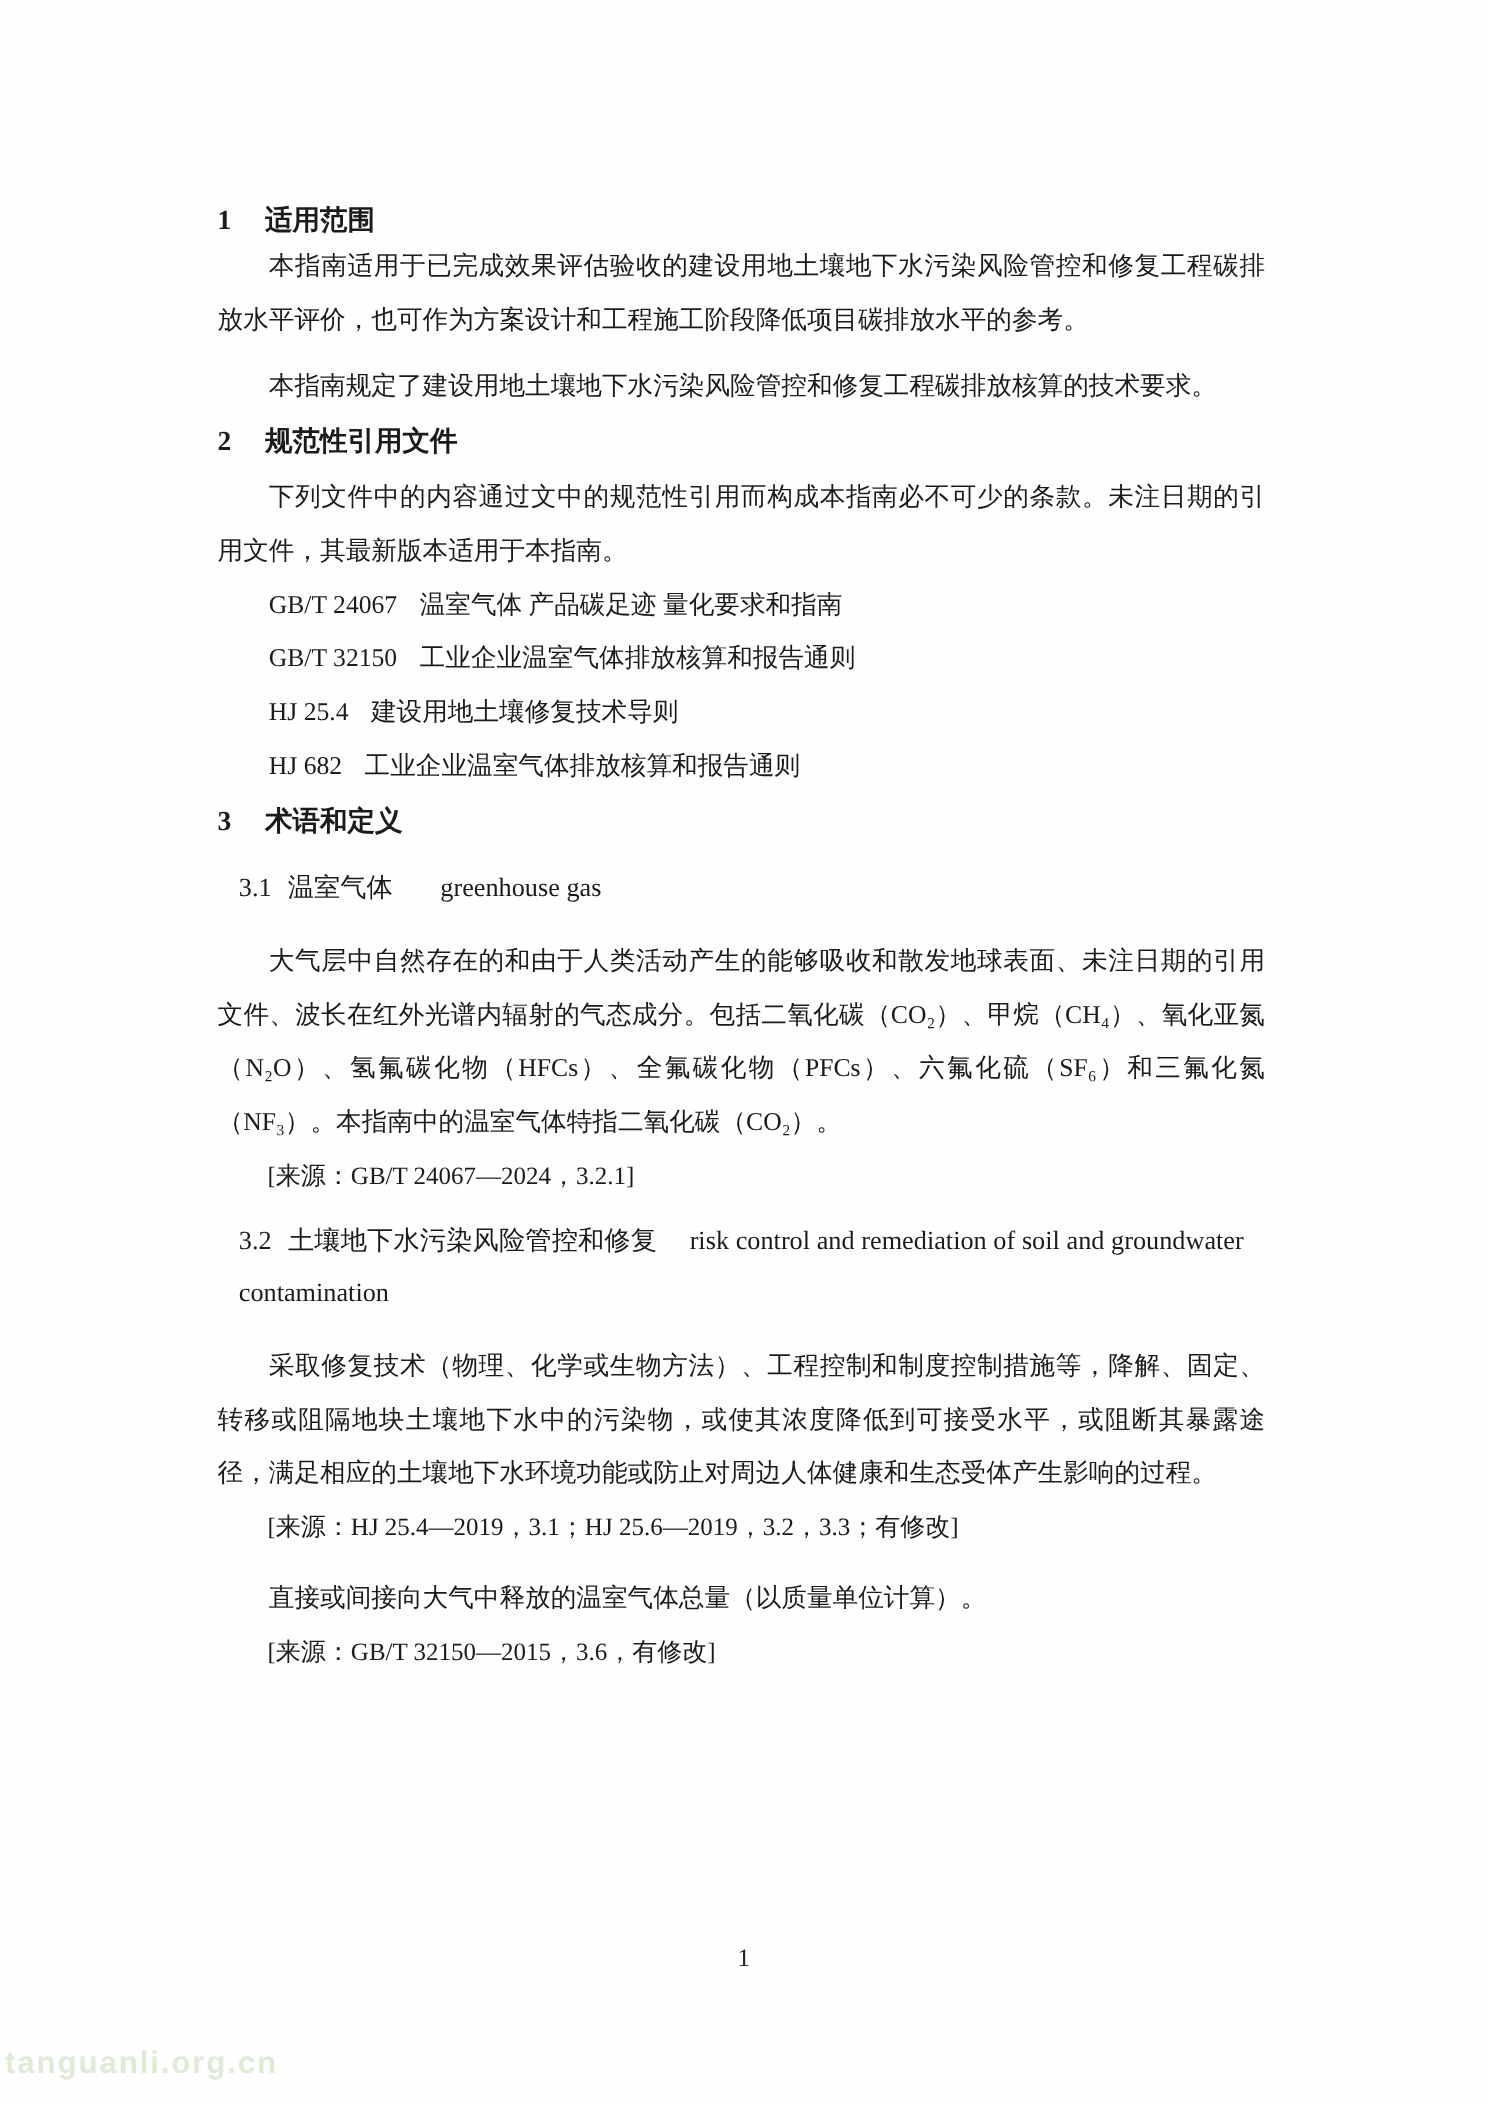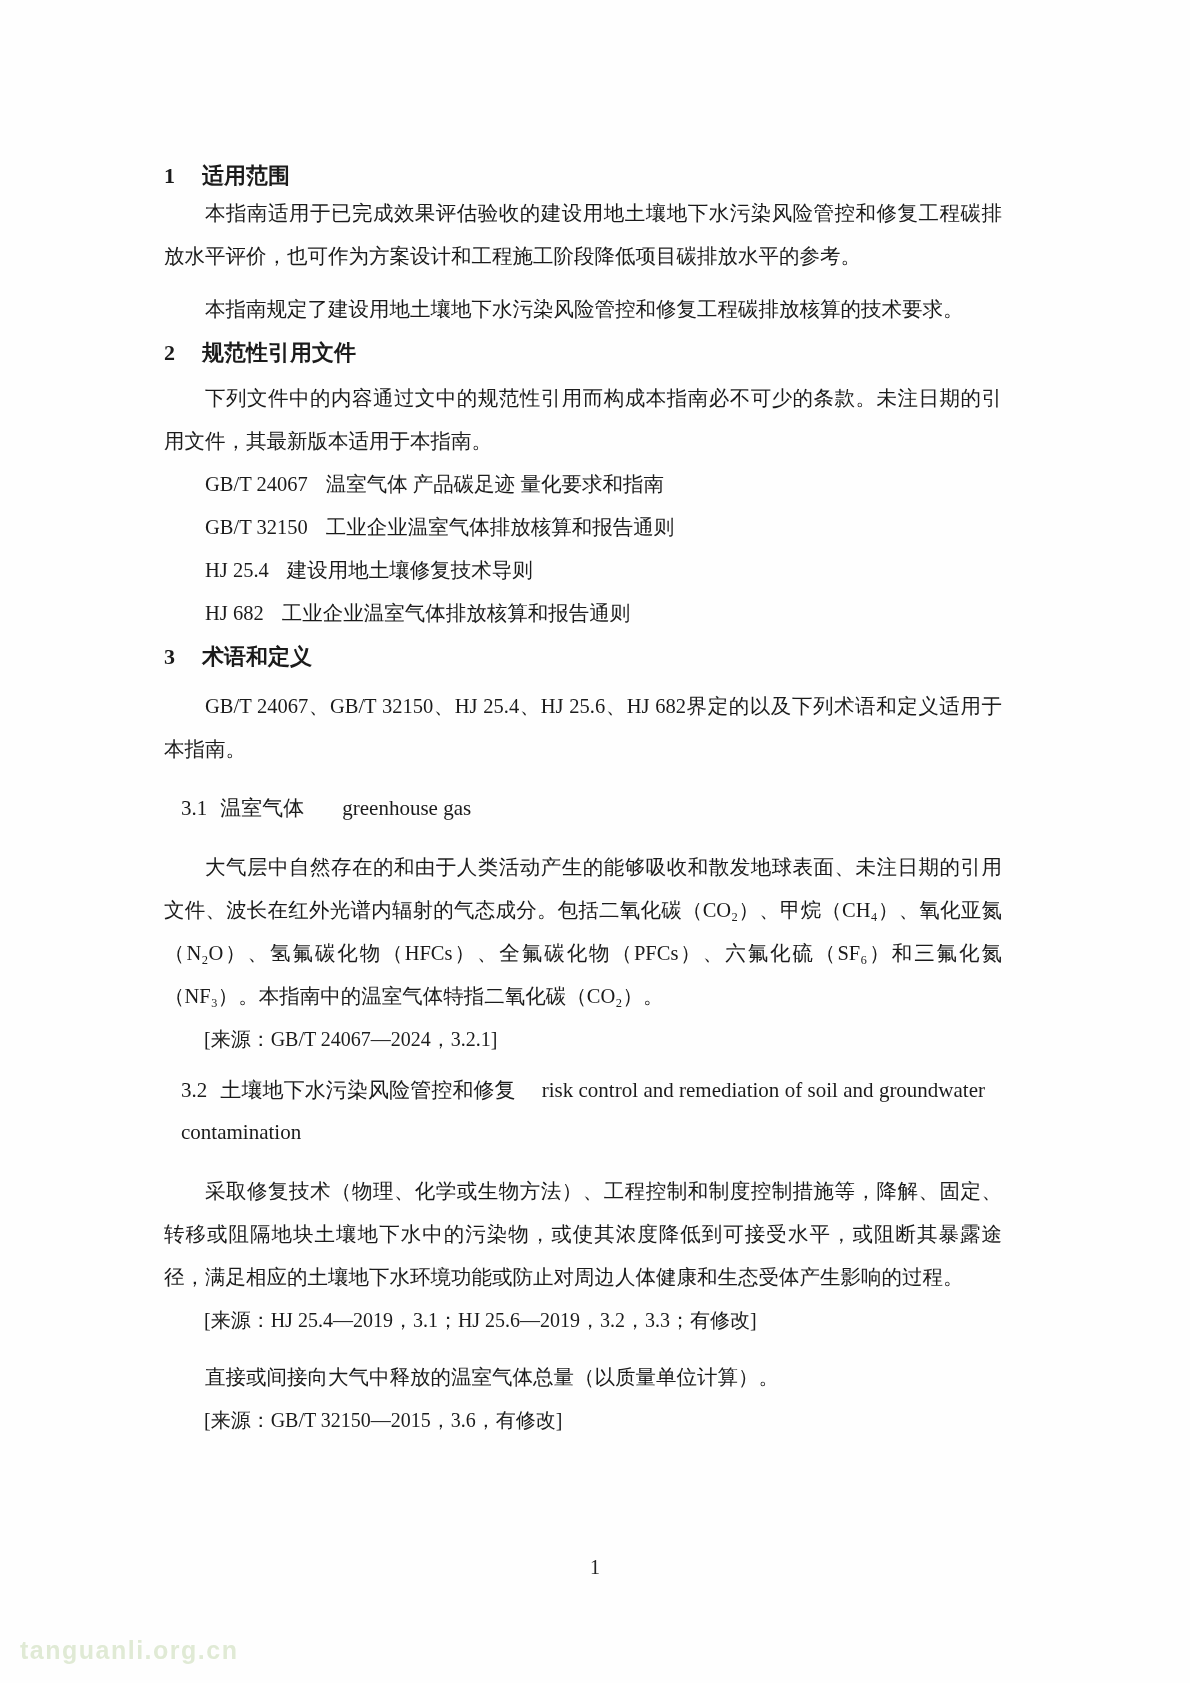--- a/index.html
+++ b/index.html
@@ -10,21 +10,21 @@
   }
   .page {
     position: relative;
     width: 1190px; height: 1683px;
     background: #fefefe;
     overflow: hidden;
     color: #1b1b1b;
   }
   .content {
     position: absolute;
-    left: 164px; top: 0;
+    left: 174px; top: 0;
     width: 838px;
   }
   
   .sec-h {
     margin: 0;
     font-size: 22px;
     font-weight: bold;
     line-height: 32px;
     font-family: "Liberation Serif", "DejaVu Serif", serif;
   }
@@ -71,21 +71,21 @@
   .page-num {
     position: absolute;
     left: 0; top: 1556px;
     width: 1190px;
     text-align: center;
     font-size: 20px;
     color: #222;
   }
   .watermark {
     position: absolute;
-    left: 20px; top: 1636px;
+    left: 4px; top: 1636px;
     font-family: "Liberation Sans", "DejaVu Sans", sans-serif;
     font-weight: bold;
     font-size: 25px;
     letter-spacing: 1.5px;
     color: #e0ead5;
   }
 </style>
 </head>
 <body>
 
@@ -112,21 +112,20 @@
     <div class="ref-line">
       <span class="ref-code">HJ 25.4</span><span>建设用地土壤修复技术导则</span>
     </div>
     <div class="ref-line">
       <span class="ref-code">HJ 682</span><span>工业企业温室气体排放核算和报告通则</span>
     </div>
 
     <h2 class="sec-h mt-6">
       <span class="num">3</span><span>术语和定义</span>
     </h2>
-    <p class="para mt-12">GB/T 24067、GB/T 32150、HJ 25.4、HJ 25.6、HJ 682界定的以及下列术语和定义适用于本指南。</p>
 
     <h3 class="term-h mt-16">
       <span class="num">3.1</span><span class="zh">温室气体</span><span class="en gap-lg">greenhouse gas</span>
     </h3>
     <p class="para mt-14">大气层中自然存在的和由于人类活动产生的能够吸收和散发地球表面、未注日期的引用文件、波长在红外光谱内辐射的气态成分。包括二氧化碳（CO₂）、甲烷（CH₄）、氧化亚氮（N₂O）、氢氟碳化物（HFCs）、全氟碳化物（PFCs）、六氟化硫（SF₆）和三氟化氮（NF₃）。本指南中的温室气体特指二氧化碳（CO₂）。</p>
     <p class="src">[来源：GB/T 24067—2024，3.2.1]</p>
 
     <h3 class="term-h mt-8">
       <span class="num">3.2</span><span class="zh">土壤地下水污染风险管控和修复</span><span class="en gap-md">risk control and remediation of soil and groundwater contamination</span>
     </h3>

